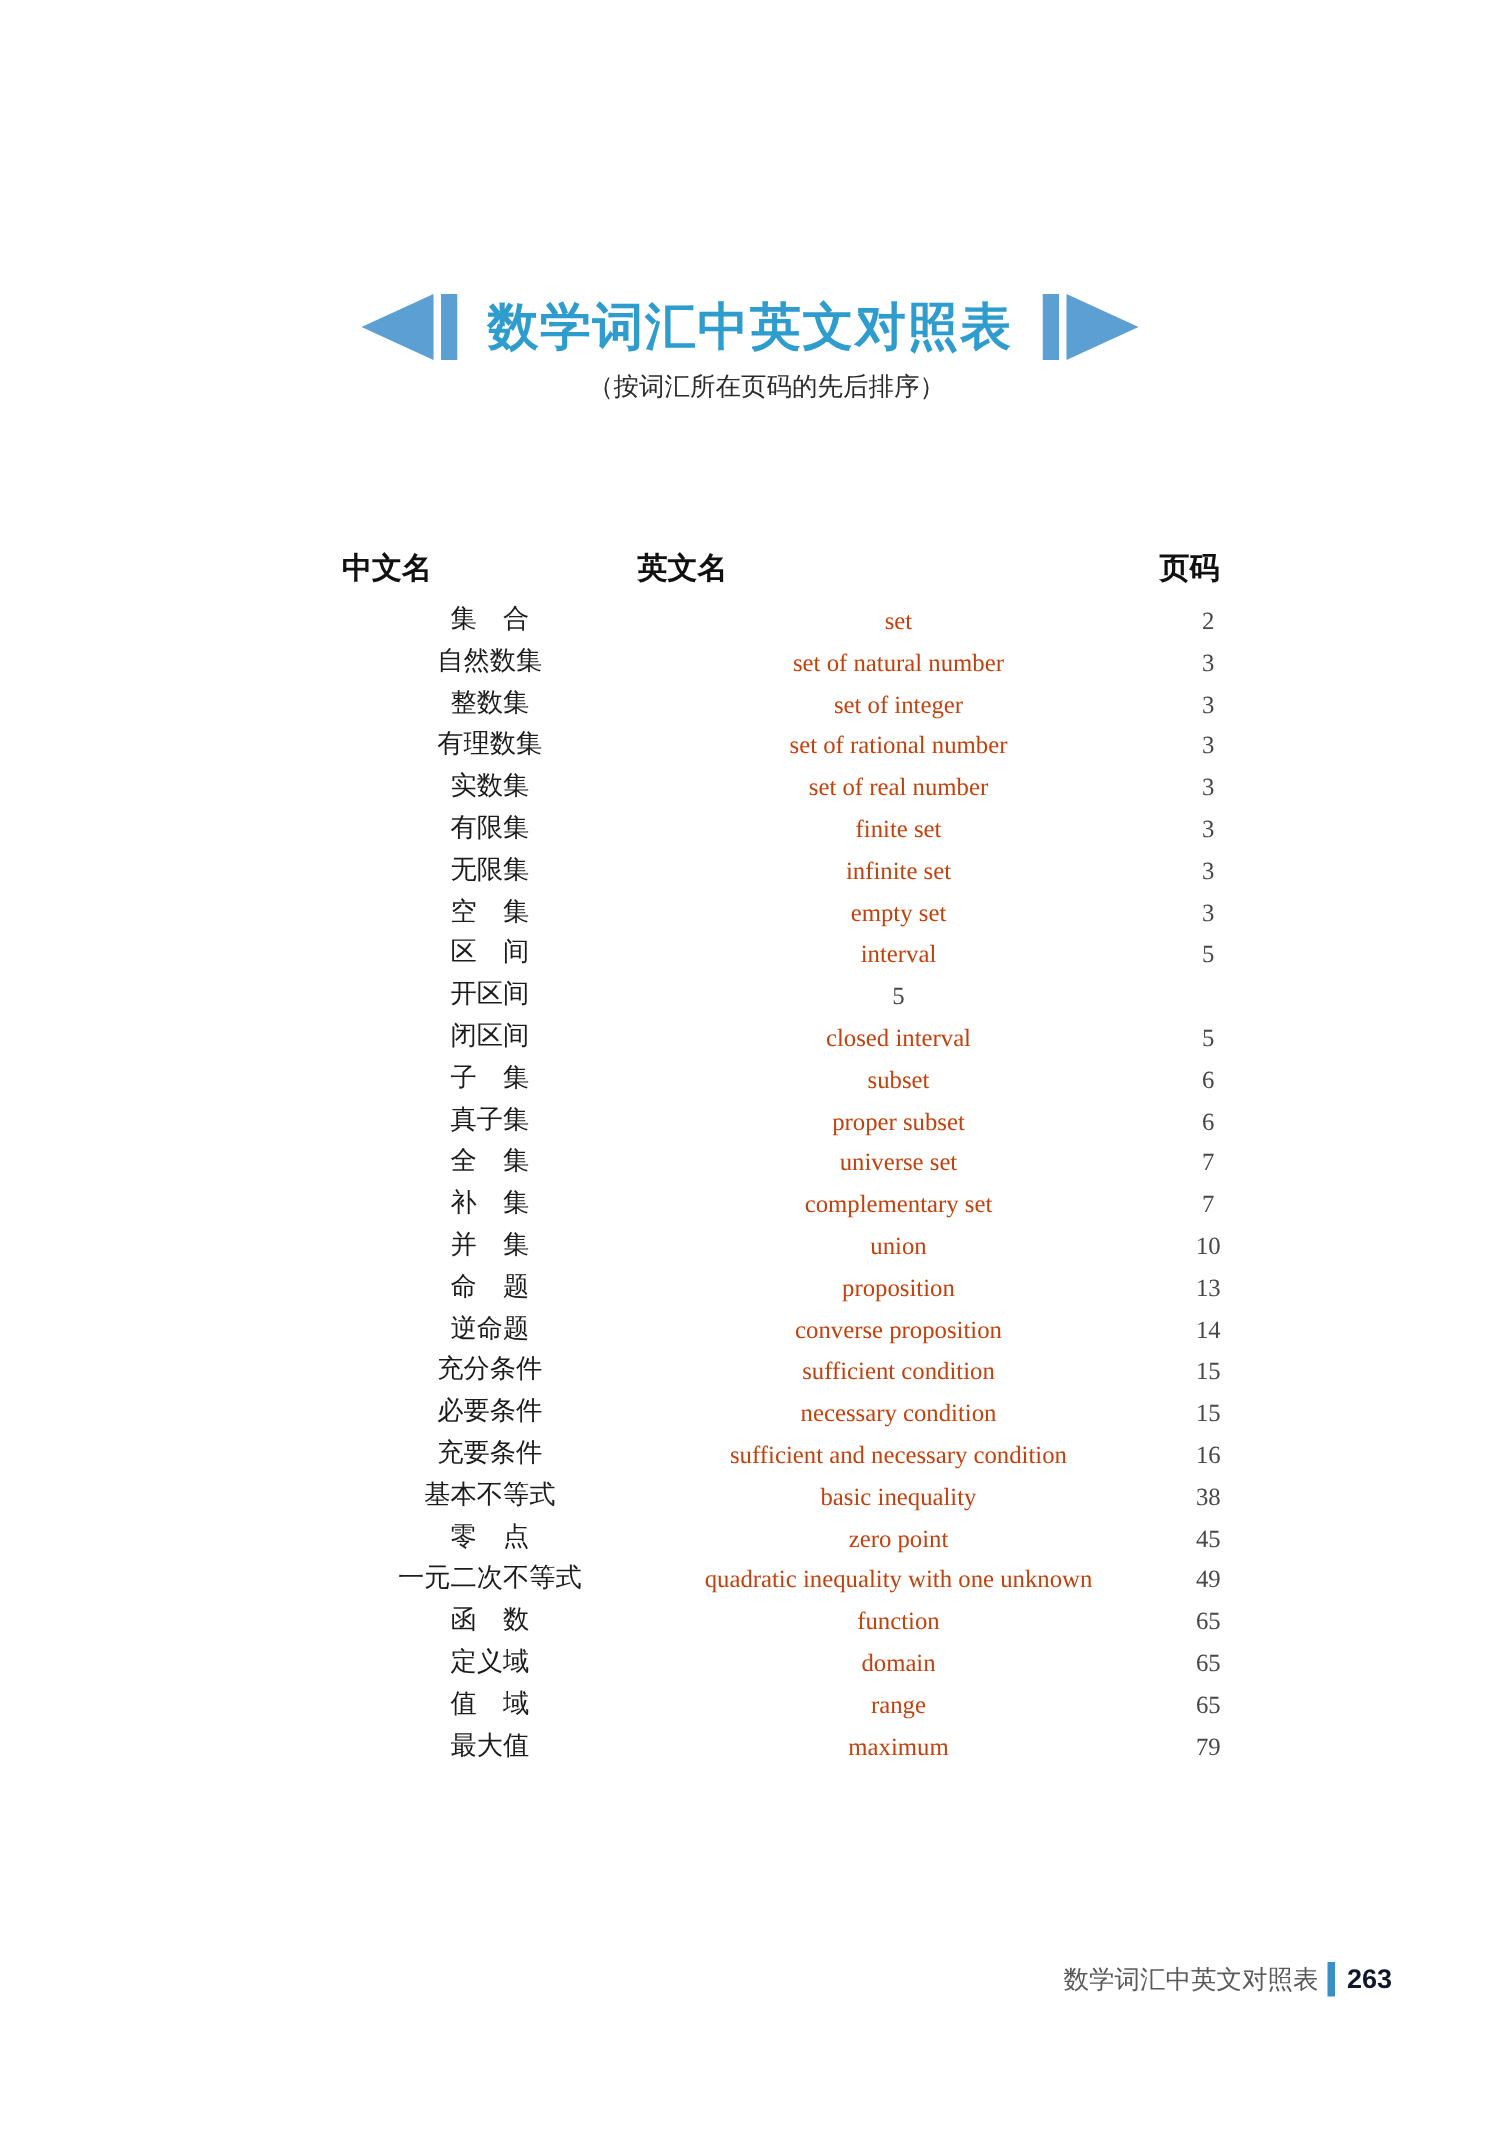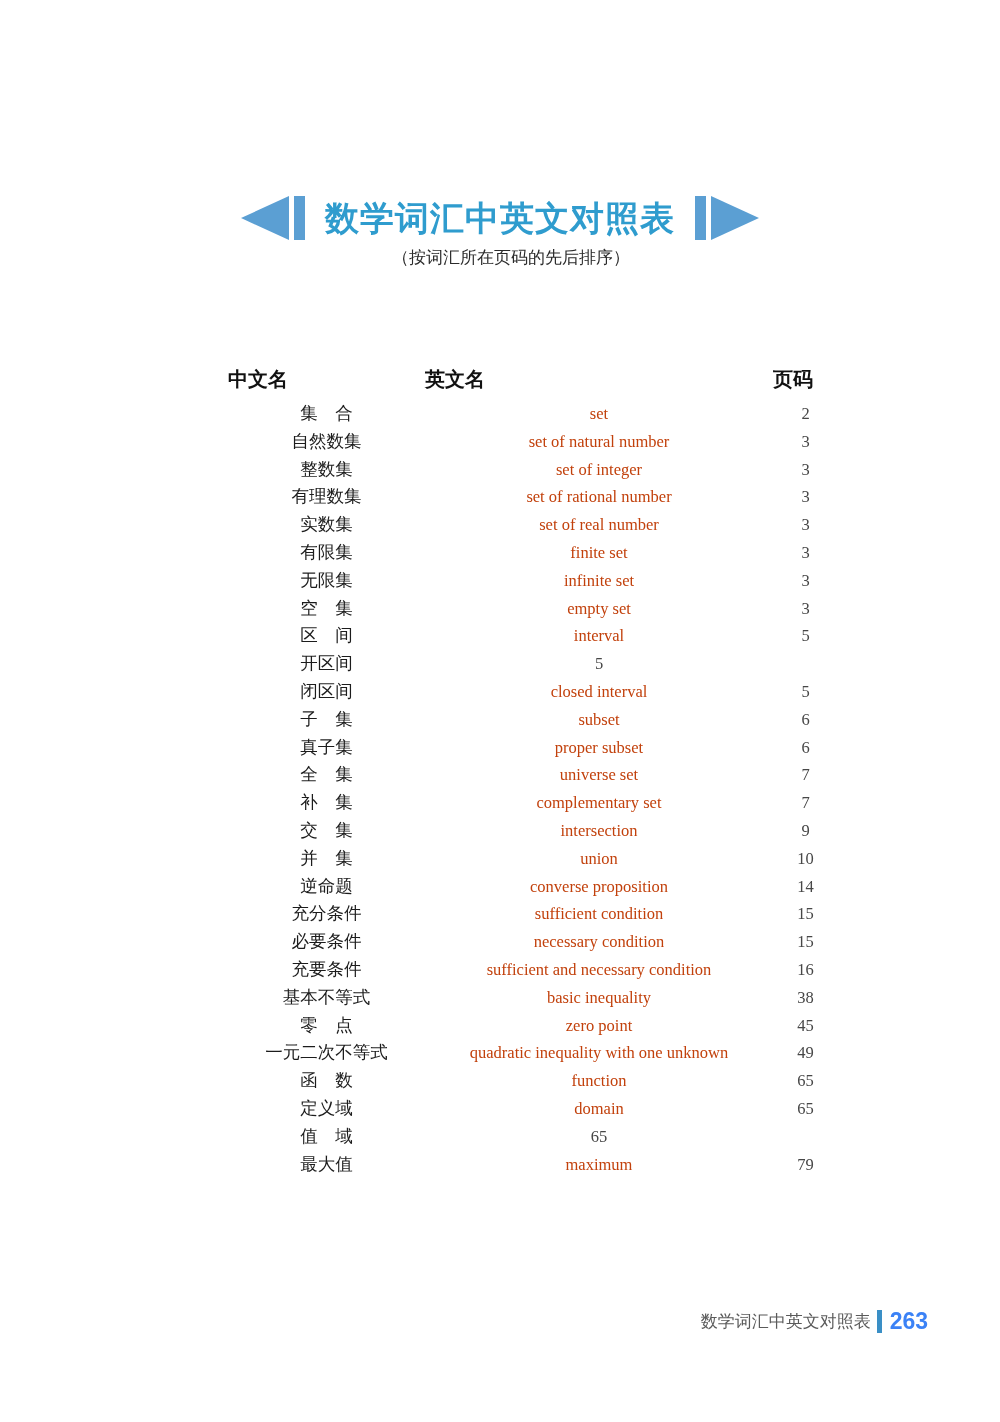--- a/index.html
+++ b/index.html
@@ -115,23 +115,23 @@
     font-family: "DejaVu Serif", "Liberation Serif", serif;
     white-space: nowrap;
   }
   .footer-bar {
     width: 5px;
     height: 23px;
     background: #3a8fc6;
     margin: 0 8px 0 6px;
   }
   .footer-page {
-    font-size: 23px;
+    font-size: 18px;
     font-weight: bold;
-    color: #3b82f6;
+    color: #0f172a;
     font-family: "Liberation Sans", "DejaVu Sans", sans-serif;
   }
 </style>
 </head>
 <body>
 
 <div class="page">
 
   <div class="title-block">
     <span class="deco">
@@ -239,32 +239,32 @@
     <div class="cell-en">universe set</div>
     <div class="cell-page">7</div>
   </div>
 
   <div class="vocab-row">
     <div class="cell-cn">补　集</div>
     <div class="cell-en">complementary set</div>
     <div class="cell-page">7</div>
   </div>
 
-  <div class="vocab-row">
-    <div class="cell-cn">交　集</div>
-    <div class="cell-en">intersection</div>
-    <div class="cell-page">9</div>
-  </div>
 
   <div class="vocab-row">
     <div class="cell-cn">并　集</div>
     <div class="cell-en">union</div>
     <div class="cell-page">10</div>
   </div>
 
+  <div class="vocab-row">
+    <div class="cell-cn">命　题</div>
+    <div class="cell-en">proposition</div>
+    <div class="cell-page">13</div>
+  </div>
 
   <div class="vocab-row">
     <div class="cell-cn">逆命题</div>
     <div class="cell-en">converse proposition</div>
     <div class="cell-page">14</div>
   </div>
 
   <div class="vocab-row">
     <div class="cell-cn">充分条件</div>
     <div class="cell-en">sufficient condition</div>
@@ -308,20 +308,21 @@
   </div>
 
   <div class="vocab-row">
     <div class="cell-cn">定义域</div>
     <div class="cell-en">domain</div>
     <div class="cell-page">65</div>
   </div>
 
   <div class="vocab-row">
     <div class="cell-cn">值　域</div>
+    <div class="cell-en">range</div>
     <div class="cell-page">65</div>
   </div>
 
 
   <div class="vocab-row">
     <div class="cell-cn">最大值</div>
     <div class="cell-en">maximum</div>
     <div class="cell-page">79</div>
   </div>
 </div>

